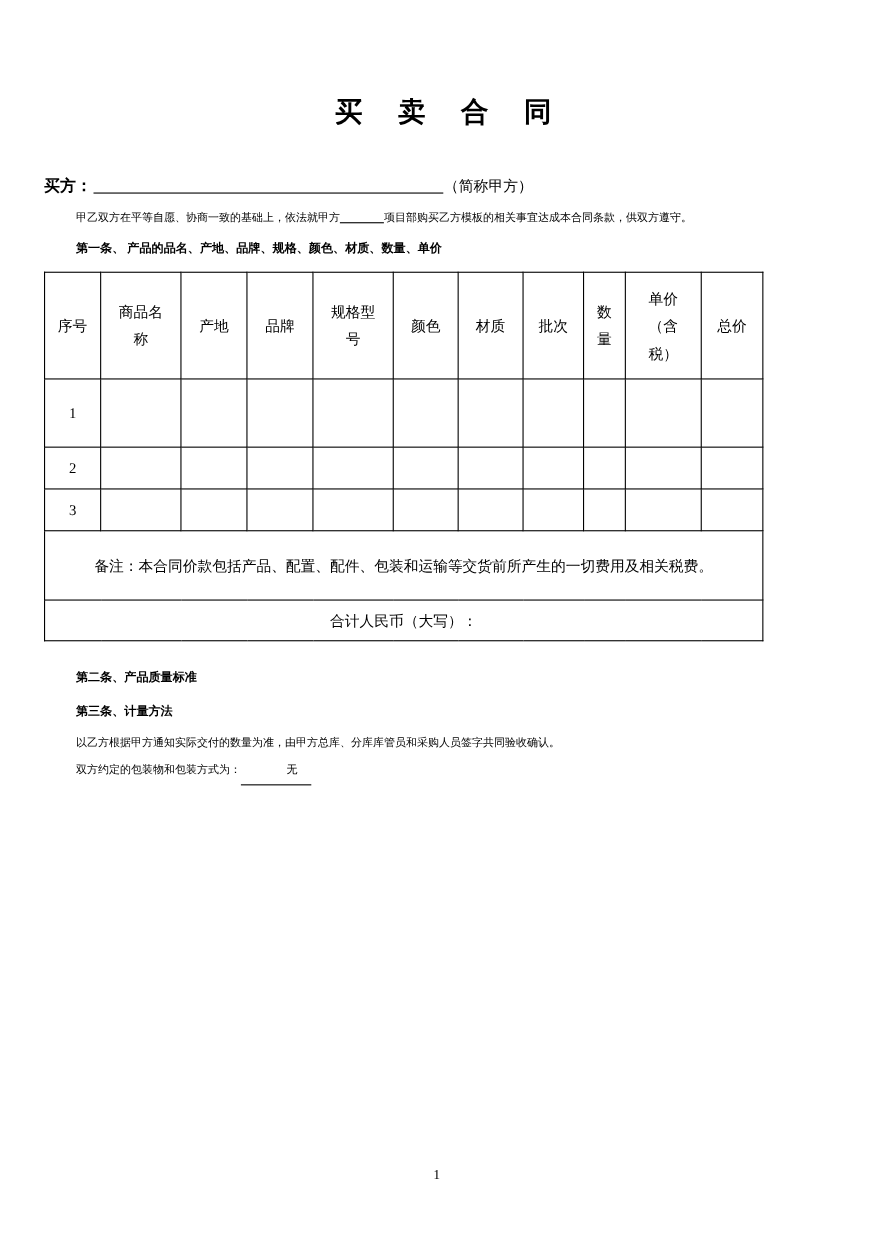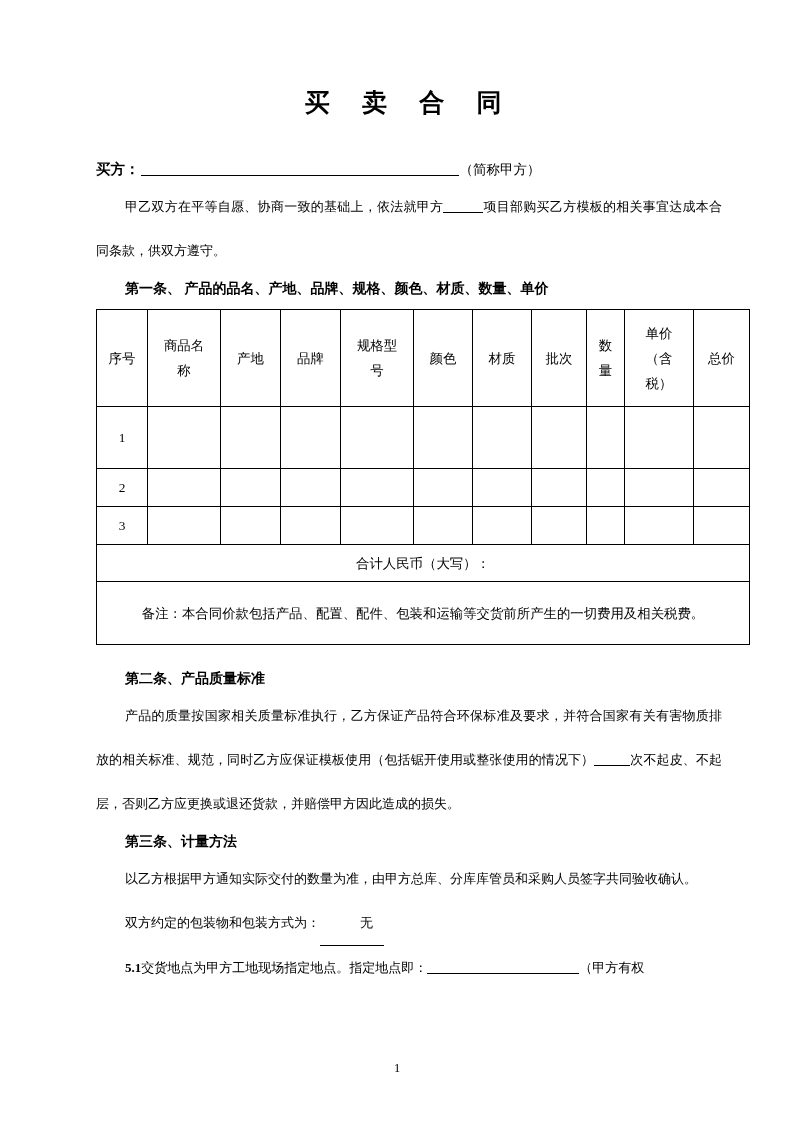--- a/index.html
+++ b/index.html
@@ -27,21 +27,21 @@
     font-size: 25px;
     font-weight: bold;
     letter-spacing: 13px;
     margin: 0;
     padding-top: 86px;
     padding-left: 25px;
     line-height: 34px;
     font-family: "Liberation Serif", "DejaVu Serif", serif;
   }
   .body-area {
-    padding-left: 96px;
+    padding-left: 40px;
     padding-right: 72px;
     margin-top: 34px;
   }
   .party-line {
     font-size: 14.5px;
     line-height: 31px;
     font-weight: bold;
     white-space: nowrap;
   }
   .party-line .lbl { font-weight: bold; }
@@ -51,29 +51,29 @@
     border-bottom: 1.3px solid #000;
     height: 15px;
     vertical-align: -2px;
     margin: 0 1px;
   }
   .party-line .suffix {
     font-weight: normal;
     font-size: 13.5px;
   }
   p.para {
-    font-size: 13px;
-    line-height: 44px;
+    font-size: 10px;
+    line-height: 25px;
     margin: 0;
     text-indent: 29px;
     text-align: justify;
     text-justify: inter-ideograph;
   }
   .sec-head {
-    font-size: 14px;
+    font-size: 11px;
     font-weight: bold;
     line-height: 31px;
     margin: 0;
     text-indent: 29px;
   }
   .sec-head.indent-sm { text-indent: 31px; }
   .u-blank {
     display: inline-block;
     border-bottom: 1.2px solid #000;
     height: 14px;
@@ -201,35 +201,33 @@
           <td></td>
           <td></td>
           <td></td>
           <td></td>
           <td></td>
           <td></td>
           <td></td>
           <td></td>
         </tr>
         <tr>
+          <td class="note-cell" colspan="11">备注：本合同价款包括产品、配置、配件、包装和运输等交货前所产生的一切费用及相关税费。</td>
+        </tr>
+        <tr>
           <td class="total-cell" colspan="11">合计人民币（大写）：</td>
-        </tr>
-        <tr>
-          <td class="note-cell" colspan="11">备注：本合同价款包括产品、配置、配件、包装和运输等交货前所产生的一切费用及相关税费。</td>
         </tr>
       </tbody>
     </table>
 
     <div class="sec-head" style="margin-top:18px">第二条、产品质量标准</div>
-    <p class="para"><span>产品的质量按国家相关质量标准执行，乙方保证产品符合环保标准及要求，并符合国家有关有害物质排放的相关标准、规范，同时乙方应保证模板使用（包括锯开使用或整张使用的情况下）</span><span class="u-blank w36"></span><span>次不起皮、不起层，否则乙方应更换或退还货款，并赔偿甲方因此造成的损失。</span></p>
 
     <div class="sec-head">第三条、计量方法</div>
     <p class="para">以乙方根据甲方通知实际交付的数量为准，由甲方总库、分库库管员和采购人员签字共同验收确认。</p>
 
     <p class="para"><span>双方约定的包装物和包装方式为：</span><span class="u-text">无</span></p>
 
-    <p class="para"><span class="bold-inline">5.1</span><span>交货地点为甲方工地现场指定地点。指定地点即：</span><span class="u-blank w150"></span><span>（甲方有权</span></p>
 
   </div>
 
   <div class="page-number">1</div>
 
 </div>
 
 </body></html>

